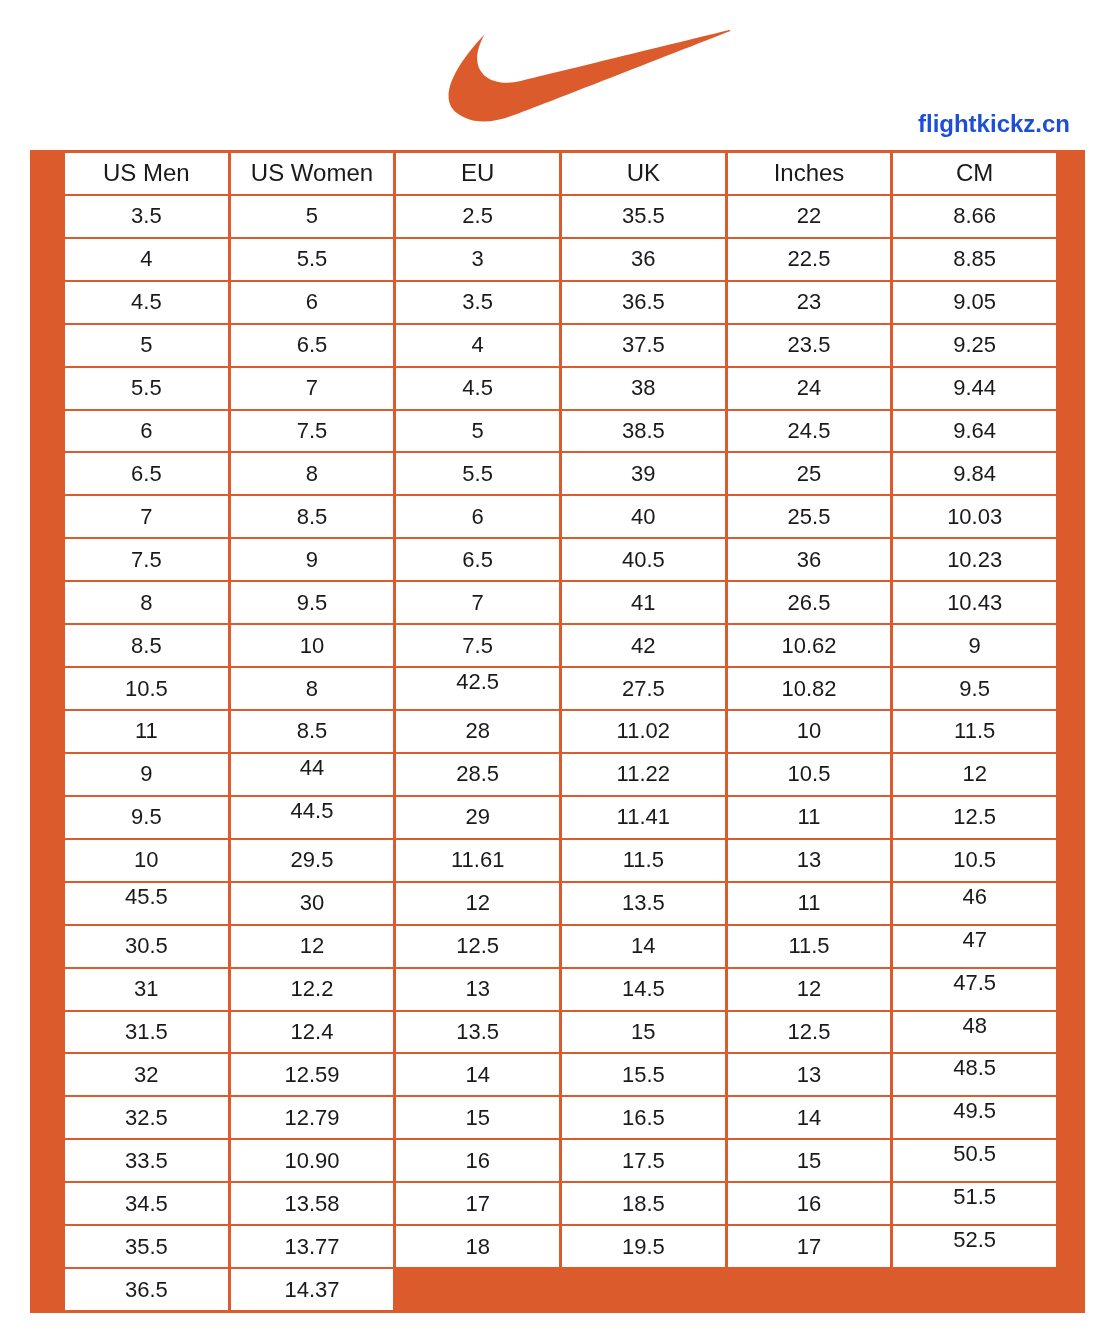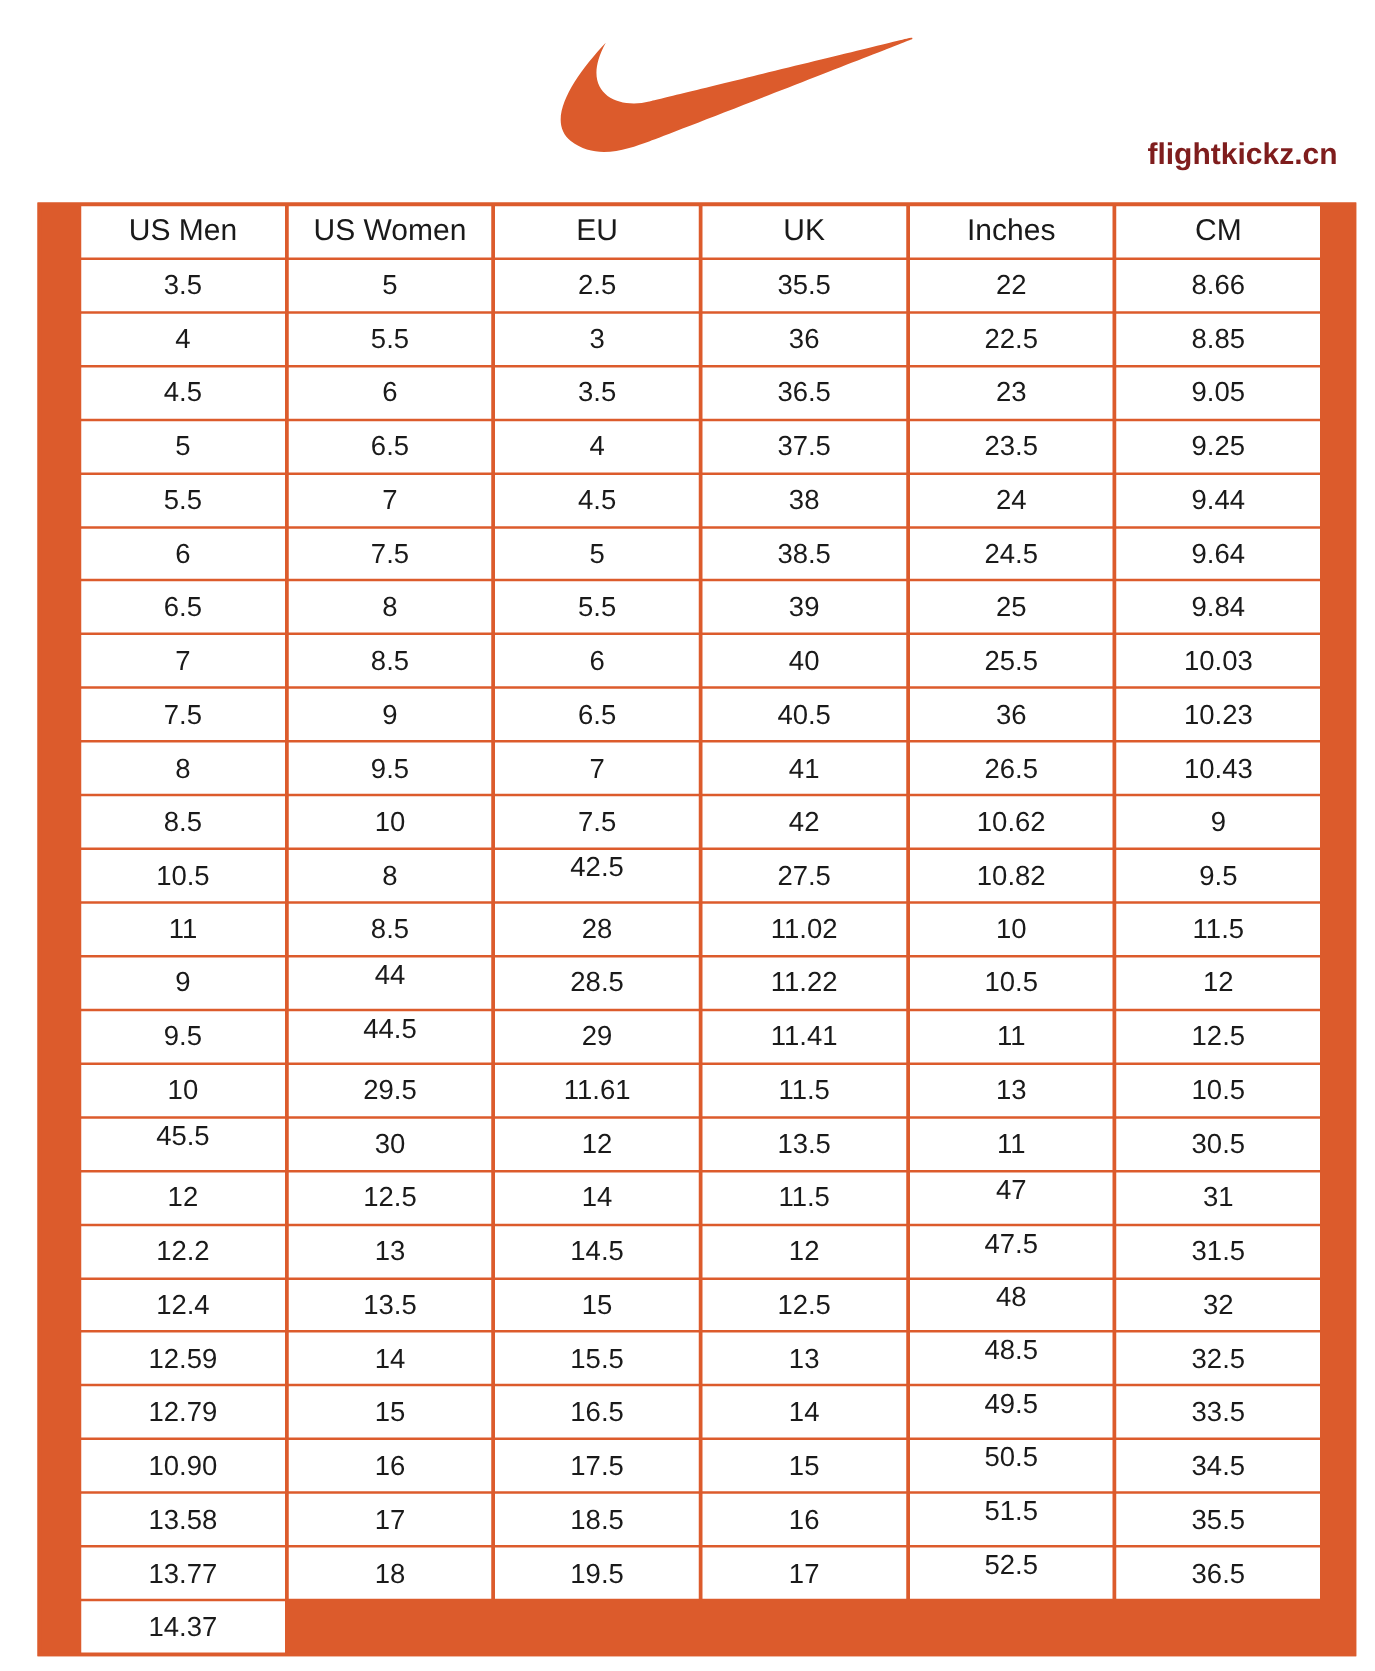--- a/index.html
+++ b/index.html
@@ -20,26 +20,26 @@
     position:absolute;
     left:448px;top:30px;
     width:282px;height:92px;
   }
   .brand svg{display:block;width:100%;height:100%;}
   .site{
     position:absolute;
     top:110px;right:30px;
     font-size:24px;
     font-weight:700;
-    color:#7f1d1d;
+    color:#1d4ed8;
     letter-spacing:0px;
   }
   .table-frame{
     position:absolute;
-    left:30px;top:162px;
+    left:30px;top:150px;
     width:1055px;height:1163px;
     box-sizing:border-box;
     border:3px solid var(--accent);
     background:var(--accent);
     display:flex;
   }
   .strip{
     background:var(--accent);
     flex:0 0 auto;
   }
@@ -188,20 +188,21 @@
         <div class="cell data-cell">29.5</div>
         <div class="cell data-cell">11.61</div>
         <div class="cell data-cell">11.5</div>
         <div class="cell data-cell">13</div>
         <div class="cell data-cell">10.5</div>
         <div class="cell data-cell raised">45.5</div>
         <div class="cell data-cell">30</div>
         <div class="cell data-cell">12</div>
         <div class="cell data-cell">13.5</div>
         <div class="cell data-cell">11</div>
+        <div class="cell data-cell raised">46</div>
         <div class="cell data-cell">30.5</div>
         <div class="cell data-cell">12</div>
         <div class="cell data-cell">12.5</div>
         <div class="cell data-cell">14</div>
         <div class="cell data-cell">11.5</div>
         <div class="cell data-cell raised">47</div>
         <div class="cell data-cell">31</div>
         <div class="cell data-cell">12.2</div>
         <div class="cell data-cell">13</div>
         <div class="cell data-cell">14.5</div>

